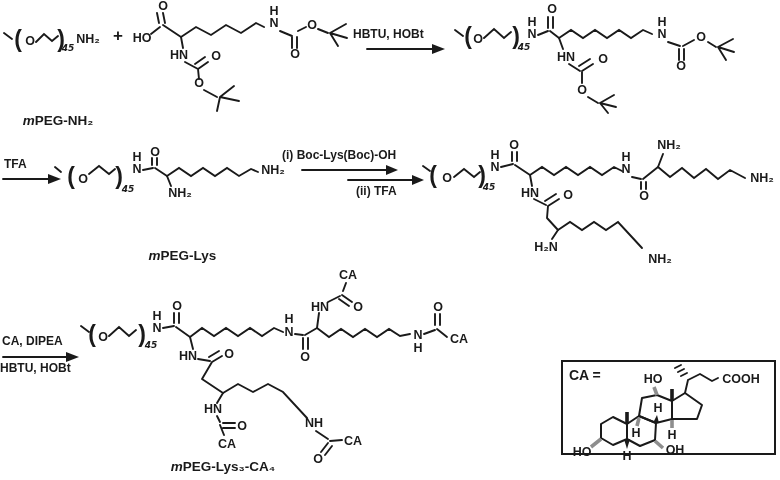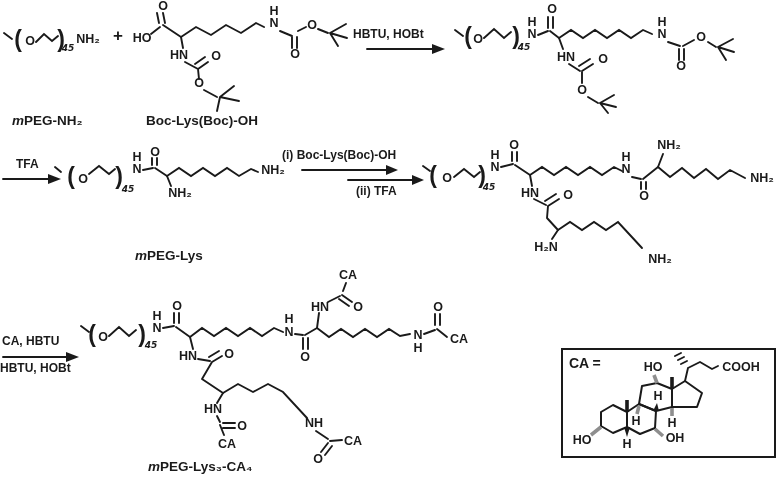--- a/index.html
+++ b/index.html
@@ -12,21 +12,21 @@
   .ring{stroke:#1a1a1a;stroke-width:2;fill:none;stroke-linejoin:round;}
   .me{stroke:#1a1a1a;stroke-width:3.6;fill:none;stroke-linecap:butt;}
   .hsh{stroke:#8e8e8e;stroke-width:3.6;fill:none;stroke-linecap:butt;}
   .wedge{fill:#1a1a1a;stroke:none;}
   
   .at{font:bold 12.5px "Liberation Sans",sans-serif;fill:#1a1a1a;text-anchor:middle;}
   .sub{font:italic bold 9px "DejaVu Sans",sans-serif;fill:#1a1a1a;text-anchor:middle;}
   .par{font:bold 23px "Liberation Sans",sans-serif;fill:#1a1a1a;text-anchor:middle;}
   .big{font:bold 14px "Liberation Sans",sans-serif;fill:#1a1a1a;text-anchor:start;}
   
-  .cl{font:bold 13.5px "Liberation Sans",sans-serif;white-space:nowrap;}
+  .cl{font:bold 13.5px "Liberation Sans",sans-serif;text-align:center;white-space:nowrap;}
   .mseries::first-letter{font-style:italic;}
   .rg{font:bold 12px "Liberation Sans",sans-serif;white-space:nowrap;}
   .plus{font:bold 17px "Liberation Sans",sans-serif;text-align:center;}
   #inset-box{border:2px solid #1a1a1a;box-sizing:border-box;background:#fff;}
 </style>
 </head>
 <body>
 
 <div id="canvas">
 
@@ -85,23 +85,22 @@
     <text class="at" x="114" y="61">HN</text>
     <text class="at" x="210" y="26">H</text>
     <text class="at" x="210" y="38">N</text>
     <text class="at" x="229" y="70">O</text>
     <text class="at" x="249" y="41">O</text>
     <text class="at" x="151" y="63">O</text>
     <text class="at" x="130" y="94">O</text>
   </svg>
 
   <div class="abs cl mseries" style="left:12px;top:113px;width:92px">mPEG-NH₂</div>
-  <div class="abs cl" style="left:146px;top:113px;width:135px">Boc-Lys(Boc)-OH</div>
-
-  <div class="abs rg" style="left:16px;top:157px;width:46px">TFA</div>
+
+  <div class="abs rg" style="left:4px;top:157px;width:46px">TFA</div>
   <svg class="abs" style="left:2px;top:171px" width="62" height="16">
     <path class="bd" d="M1,8 H46"></path>
     <polygon class="wedge" points="46,3 59,8 46,13"></polygon>
   </svg>
 
   <svg class="abs" style="left:52px;top:142px" width="246" height="64">
     <g>
       <path class="bd" d="M3,25 L9,30 M37,32 L47,24 L57,32 L63,27"></path>
       <path class="bd" d="M91,28 L101,26 M100,23 V16 M105,23 V16 M103,26 L115,34 M115,34 L119,44"></path>
       <path class="bd" d="M115,34 L127,26 L139,34 L151,26 L163,34 L175,26 L187,34 L199,27 L206,30"></path>
@@ -148,21 +147,21 @@
     <text class="at" x="206" y="25">H</text>
     <text class="at" x="206" y="37">N</text>
     <text class="at" x="224" y="64">O</text>
     <text class="at" x="249" y="13">NH₂</text>
     <text class="at" x="342" y="46">NH₂</text>
     <text class="at" x="148" y="63">O</text>
     <text class="at" x="126" y="115">H₂N</text>
     <text class="at" x="240" y="127">NH₂</text>
   </svg>
 
-  <div class="abs rg" style="left:2px;top:334px;width:78px">CA, HBTU</div>
+  <div class="abs rg" style="left:2px;top:334px;width:78px">CA, DIPEA</div>
   <svg class="abs" style="left:2px;top:349px" width="80" height="16">
     <path class="bd" d="M1,8 H64"></path>
     <polygon class="wedge" points="64,3 77,8 64,13"></polygon>
   </svg>
   <div class="abs rg" style="left:0px;top:361px;width:84px">HBTU, HOBt</div>
 
   <svg class="abs" style="left:78px;top:266px" width="412" height="208">
     <g>
       <path class="bd" d="M3,60 L11,66 M31,70 L41,61 L51,70 L58,64"></path>
       <path class="bd" d="M85,62 L96,60 M96,57 V47 M101,57 V47 M98,61 L112,71 M112,71 L115,83"></path>
@@ -197,21 +196,21 @@
     <text class="at" x="151" y="92">O</text>
     <text class="at" x="135" y="147">HN</text>
     <text class="at" x="164" y="164">O</text>
     <text class="at" x="149" y="182">CA</text>
     <text class="at" x="236" y="161">NH</text>
     <text class="at" x="240" y="197">O</text>
     <text class="at" x="275" y="179">CA</text>
   </svg>
   <div class="abs cl mseries" style="left:148px;top:459px;width:150px">mPEG-Lys₃-CA₄</div>
 
-  <div id="inset-box" class="abs" style="left:561px;top:348px;width:215px;height:110px">
+  <div id="inset-box" class="abs" style="left:561px;top:360px;width:215px;height:95px">
     <svg width="211" height="106">
       <text class="big" x="6" y="18">CA =</text>
       <g>
         <path class="ring" d="M50,55 L38,62 L38,76 L50,83 L64,77 L64,62 Z"></path>
         <path class="ring" d="M64,62 L64,77 L77,84 L92,78 L93,61 L76,54 Z"></path>
         <path class="ring" d="M76,54 L79,36 L94,33 L109,39 L109,57 L93,61 Z"></path>
         <path class="ring" d="M109,39 L122,31 L139,43 L134,57 L109,57 Z"></path>
       </g>
       <g>
         <path class="me" d="M64,62 L64,50 M109,39 L109,27"></path>

